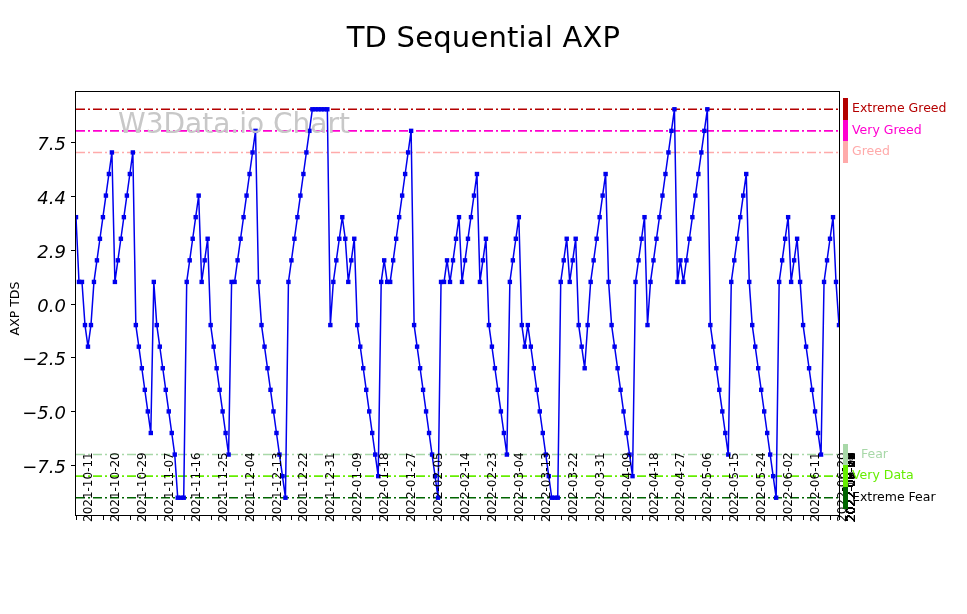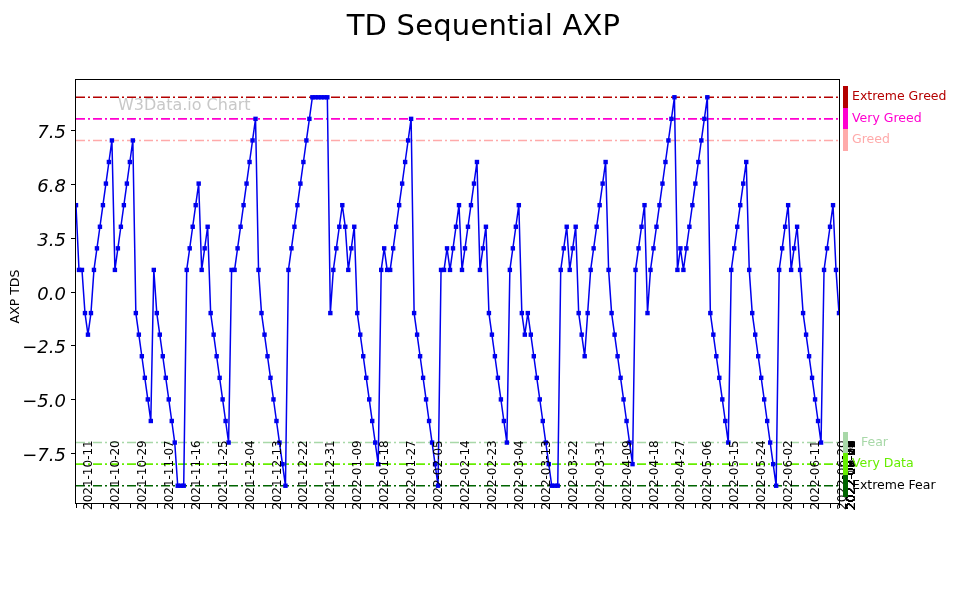--- a/index.html
+++ b/index.html
@@ -1,24 +1,24 @@
 <!DOCTYPE html>
 <html><head>
 <meta charset="utf-8">
 <style>
   html,body{margin:0;padding:0;background:#ffffff;}
   body{width:967px;height:614px;font-family:"DejaVu Sans",sans-serif;overflow:hidden;position:relative;}
-  #fig{position:absolute;left:0;top:4px;width:967px;height:496px;}
+  #fig{position:absolute;left:0;top:16px;width:967px;height:496px;}
   .title{position:absolute;left:0;top:4px;width:967px;text-align:center;font-size:29px;color:#000;letter-spacing:.2px;}
   .subtitle{position:absolute;left:0;top:44px;width:967px;text-align:center;font-size:17px;color:#000;}
   .ylabel{position:absolute;left:2px;top:0;width:22px;height:614px;}
   .ylabel span{position:absolute;left:-36px;top:285px;width:96px;text-align:center;font-size:12.5px;color:#000;
     transform:rotate(-90deg);display:block;}
   .plot{position:absolute;left:75px;top:75px;width:765px;height:425px;border:1px solid #000;box-sizing:border-box;background:transparent;}
-  .wm{position:absolute;color:#c8c8c8;font-size:16px;white-space:nowrap;pointer-events:none;}
+  .wm{position:absolute;color:#c8c8c8;font-size:28px;white-space:nowrap;pointer-events:none;}
   .wm1{left:42px;top:15px;}
   .wm2{left:42px;top:41px;}
   svg{display:block;}
   .ytick{position:absolute;font-size:18px;color:#000;text-align:right;width:46px;font-style:italic;}
   .ytickmark{position:absolute;width:4px;height:1px;background:#000;left:71px;}
   .xtick{position:absolute;font-size:12px;color:#000;transform-origin:left top;transform:rotate(-90deg);white-space:nowrap;}
   .xtickmark{position:absolute;width:1px;height:4px;background:#000;top:500px;}
   .thlabel{position:absolute;font-size:12.5px;white-space:nowrap;}
   .thswatch{position:absolute;width:5px;}
 </style>
@@ -306,23 +306,23 @@
 
   <div id="yticks">
       <div class="ytick" style="left: 20px; top: 440.362px;">−7.5</div>
       <div class="ytickmark" style="top: 449.362px;"></div>
       <div class="ytick" style="left: 20px; top: 386.408px;">−5.0</div>
       <div class="ytickmark" style="top: 395.408px;"></div>
       <div class="ytick" style="left: 20px; top: 332.454px;">−2.5</div>
       <div class="ytickmark" style="top: 341.454px;"></div>
       <div class="ytick" style="left: 20px; top: 278.5px;">0.0</div>
       <div class="ytickmark" style="top: 287.5px;"></div>
-      <div class="ytick" style="left: 20px; top: 224.546px;">3.5</div>
+      <div class="ytick" style="left: 20px; top: 224.546px;">2.9</div>
       <div class="ytickmark" style="top: 233.546px;"></div>
-      <div class="ytick" style="left: 20px; top: 170.592px;">6.8</div>
+      <div class="ytick" style="left: 20px; top: 170.592px;">4.4</div>
       <div class="ytickmark" style="top: 179.592px;"></div>
       <div class="ytick" style="left: 20px; top: 116.638px;">7.5</div>
       <div class="ytickmark" style="top: 125.638px;"></div>
     </div>
   <div id="xticks">
       <div class="xtickmark" style="left: 76px;"></div>
       <div class="xtick" style="left: 81px; top: 506px;">2021-10-11</div>
       <div class="xtickmark" style="left: 102.929px;"></div>
       <div class="xtick" style="left: 107.929px; top: 506px;">2021-10-20</div>
       <div class="xtickmark" style="left: 129.859px;"></div>

